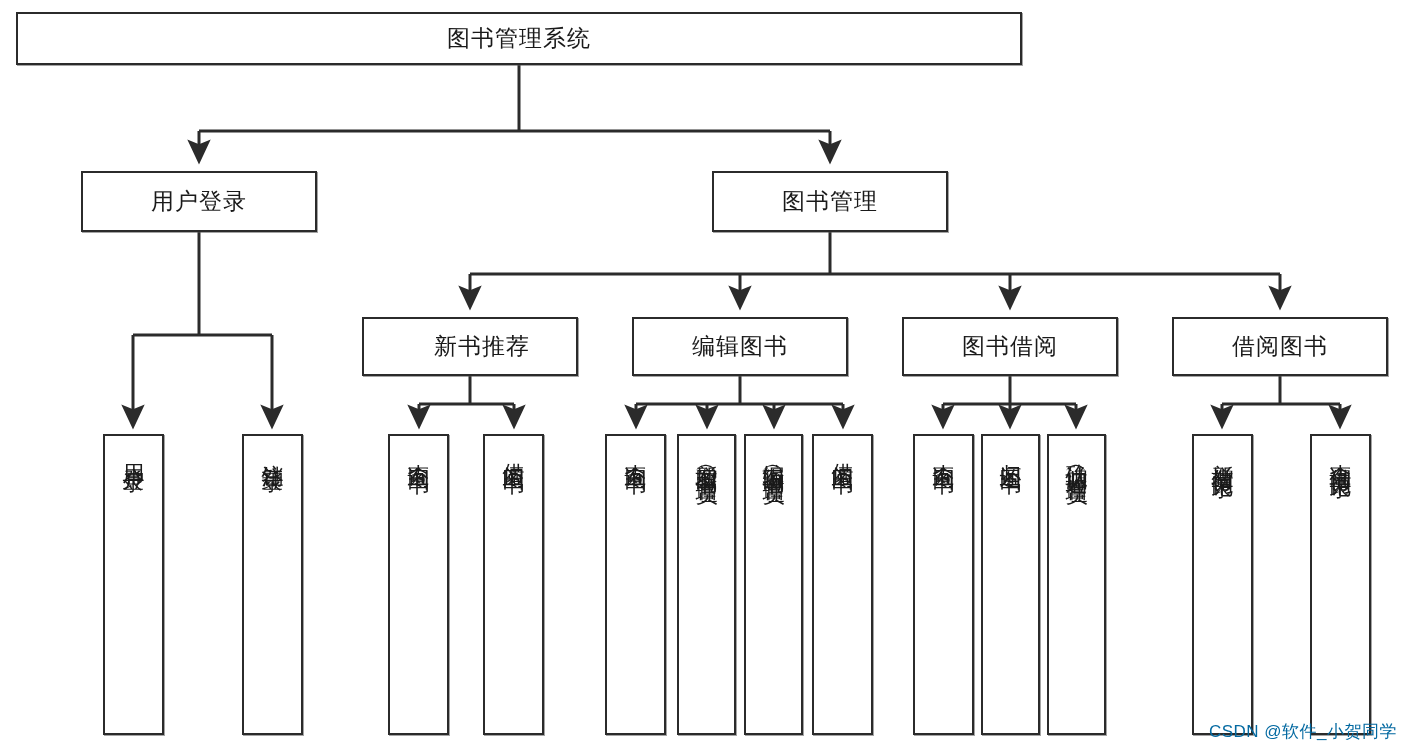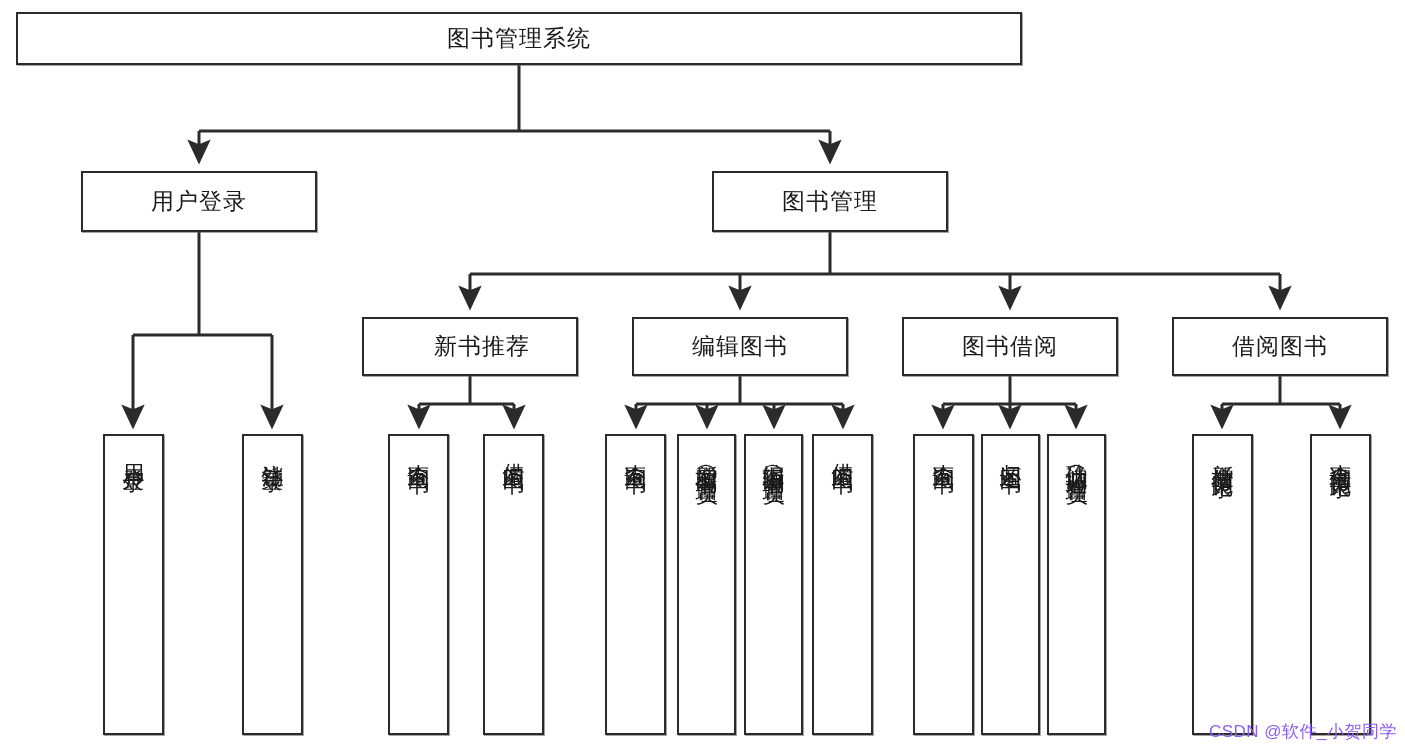--- a/index.html
+++ b/index.html
@@ -56,21 +56,21 @@
     font-size: 22px;
     letter-spacing: 3px;
     line-height: 1;
     white-space: nowrap;
   }
   #watermark {
     position: absolute;
     right: 8px;
     bottom: 4px;
     font-size: 17px;
-    color: #8b5cf6;
+    color: #0369a1;
     letter-spacing: 0.5px;
     white-space: nowrap;
     pointer-events: none;
   }
 </style>
 </head>
 <body>
 
 <div id="diagram-root">
 

